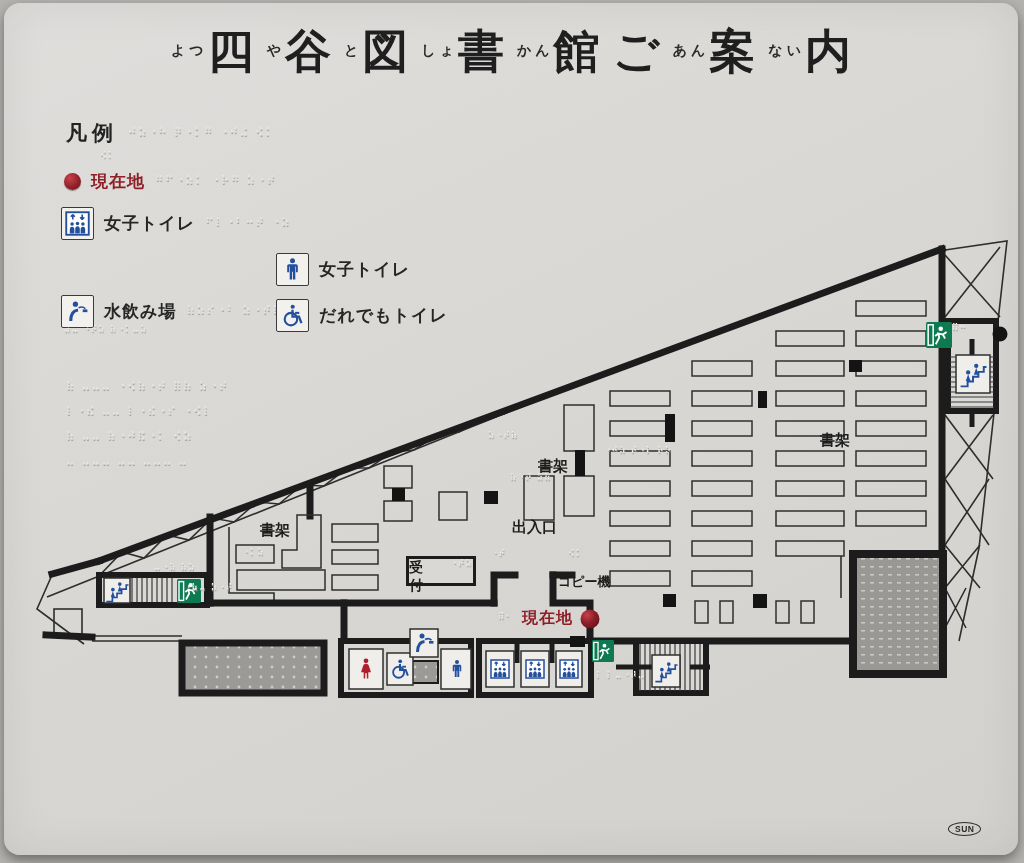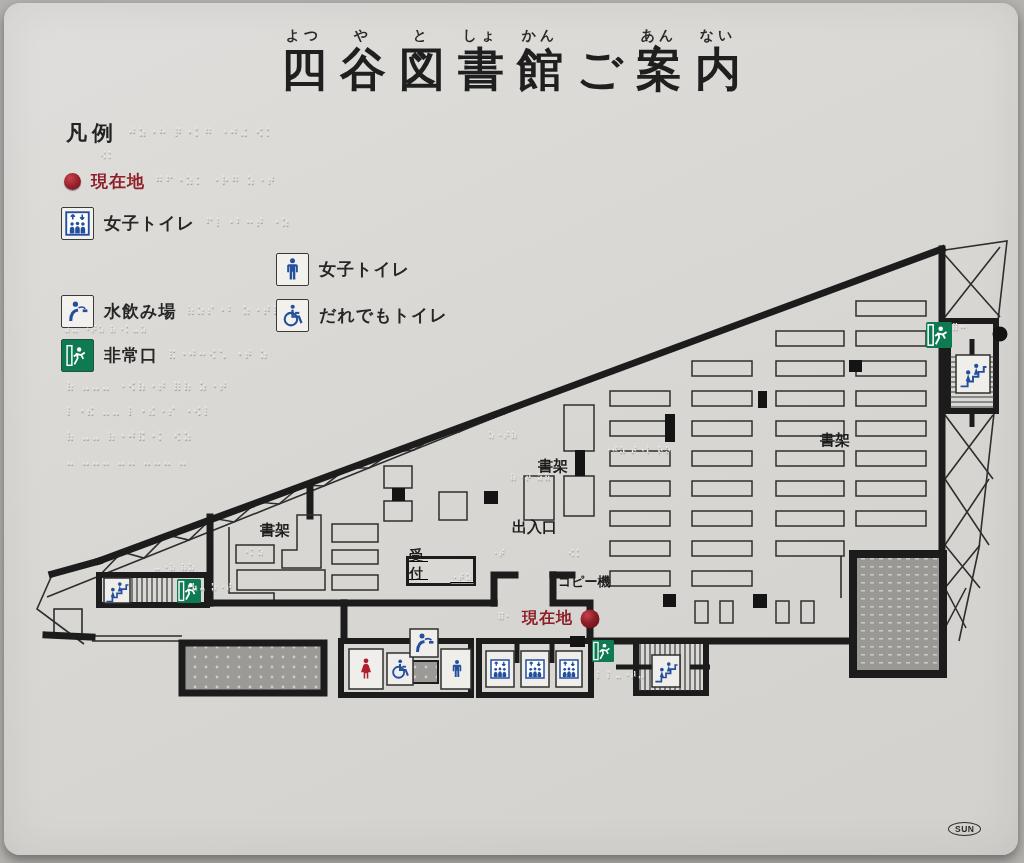--- a/index.html
+++ b/index.html
@@ -11,21 +11,21 @@
   .panel{
     position:absolute;left:4px;top:3px;width:1014px;height:852px;
     border-radius:16px;
     background:linear-gradient(155deg,#dfdedc 0%,#d9d8d4 40%,#d2d1cd 100%);
     box-shadow:inset 0 0 46px rgba(0,0,0,.07), 0 5px 12px rgba(0,0,0,.4);
     overflow:hidden;
   }
   
   .title-wrap{position:absolute;left:0;top:24px;width:100%;display:flex;justify-content:center;}
   .title-chars{display:flex;gap:13px;}
-  .tchar{display:flex;flex-direction:column;align-items:center;}
+  .tchar{display:flex;align-items:center;}
   .truby{font-size:14px;font-weight:bold;color:#2a2a2a;height:18px;letter-spacing:4px;}
   .tbase{font-size:46px;line-height:1.05;font-weight:bold;color:#1f1f20;}
   
   .lg-row{position:absolute;display:flex;align-items:center;gap:10px;white-space:nowrap;}
   .lg-heading{font-size:21px;font-weight:bold;color:#222;letter-spacing:5px;}
   .lg-label{font-size:17px;font-weight:bold;color:#262626;letter-spacing:1px;}
   .lg-label.red{color:#8d1f28;}
   .dot{width:17px;height:17px;border-radius:50%;
        background:radial-gradient(circle at 35% 30%,#c8414b,#8d1f28 60%,#6e131c);
        box-shadow:0 1px 1px rgba(0,0,0,.4);}
@@ -34,21 +34,21 @@
   .icobox svg{width:25px;height:25px;display:block;}
   .icobox.green{background:#0d7a52;border-color:#24503f;}
   .br{font-family:"DejaVu Sans",sans-serif;color:#d8d7d3;
       text-shadow:0 -0.6px 0.4px #f3f2ee, 0.6px 1px 0.8px #999894;
       font-size:11px;letter-spacing:2px;font-weight:normal;}
   .br.small{font-size:9px;letter-spacing:1px;}
   
   .plan-label{position:absolute;font-weight:bold;color:#1d1d1d;white-space:nowrap;}
   .maroon{color:#8d1f28;}
   .reception-box{position:absolute;left:402px;top:553px;width:64px;height:24px;
-    border:3px solid #1c1c1c;background:#d9d8d4;display:flex;align-items:flex-end;justify-content:center;gap:5px;text-decoration:underline;}
+    border:3px solid #1c1c1c;background:#d9d8d4;display:flex;align-items:flex-start;justify-content:center;gap:5px;}
   .sun-logo{position:absolute;left:944px;top:807px;border:1.8px solid #2c2c2c;border-radius:50%;
     padding:1px 6px;font-size:8.5px;font-weight:bold;color:#2c2c2c;letter-spacing:.5px;background:transparent;margin-top:12px;}
   svg.plan{position:absolute;left:0;top:0;pointer-events:none;}
 </style>
 </head>
 <body>
 
 <div class="panel">
 
   <svg width="0" height="0" style="position:absolute" aria-hidden="true">
@@ -167,29 +167,20 @@
           <use href="#ic-fountain"></use>
         </svg>
       </span>
     <span class="lg-label">水飲み場</span>
     <span class="br">⠷⠵⠎⠐⠃ ⠵⠐⠞⠷</span>
   </div>
   <div class="lg-row" style="left:60px;top:322px">
     <span class="br small">⠴⠤ ⠐⠞⠵ ⠷⠐⠅⠤⠵</span>
   </div>
 
-  <div class="lg-row" style="left:57px;top:336px">
-    <span class="icobox green">
-        <svg viewBox="0 0 24 24">
-          <use href="#ic-exit"></use>
-        </svg>
-      </span>
-    <span class="lg-label">非常口</span>
-    <span class="br">⠯⠐⠚⠒⠪⠡ ⠐⠞ ⠵</span>
-  </div>
 
   <div style="position:absolute;left:62px;top:372px;line-height:25px;">
       <div class="br">⠷ ⠤⠤⠤ ⠐⠪⠷⠐⠞ ⠿⠷ ⠵⠐⠞</div>
       <div class="br">⠇⠐⠮ ⠤⠤ ⠇⠐⠮⠐⠎ ⠐⠪⠇</div>
       <div class="br">⠷ ⠤⠤ ⠷⠐⠚⠯⠐⠅ ⠪⠵</div>
       <div class="br">⠤ ⠤⠤⠤ ⠤⠤ ⠤⠤⠤ ⠤</div>
     </div>
 
   <div class="lg-row" style="left:272px;top:250px">
     <span class="icobox" style="color:#234f9d">

